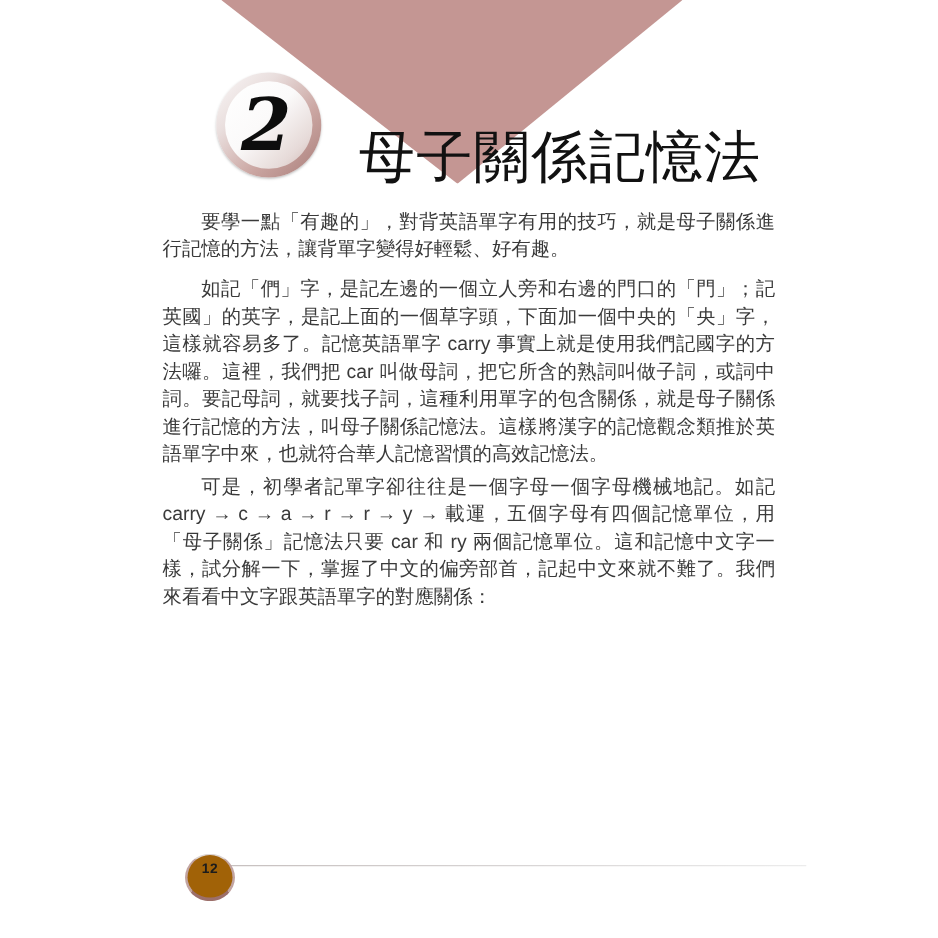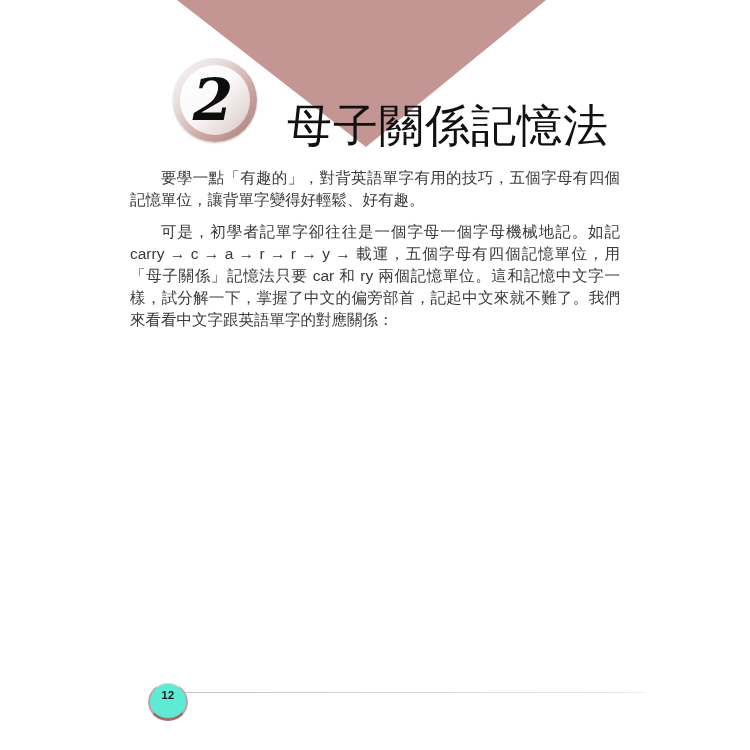--- a/index.html
+++ b/index.html
@@ -74,21 +74,21 @@
   
   .footer-rule {
     position: absolute; left: 168px; top: 692px;
     width: 477px; height: 1px;
     background: linear-gradient(to right, #c6bfbe, #d9d6d6 55%, #ececec 100%);
   }
   .page-number-badge {
     position: absolute; left: 148px; top: 683px;
     width: 40px; height: 38px;
     border-radius: 50%;
-    background: #5eead4;
+    background: #a16207;
     border-top: 1px solid #ddd5d4;
     border-left: 2px solid #c2a4a1;
     border-right: 2px solid #c2a4a1;
     border-bottom: 3px solid #9c6f6a;
     box-sizing: border-box;
     display: flex; align-items: flex-start; justify-content: center;
   }
   .page-number {
     font-size: 11px;
     font-weight: bold;
@@ -106,21 +106,22 @@
 
   <div class="badge">
     <div class="badge-inner">
       <span class="badge-number">2</span>
     </div>
   </div>
 
   <h1 class="chapter-title">母子關係記憶法</h1>
 
   <div class="body-text">
-    <p>要學一點「有趣的」，對背英語單字有用的技巧，五個字母有四個記憶單位，讓背單字變得好輕鬆、好有趣。</p>
+    <p>要學一點「有趣的」，對背英語單字有用的技巧，就是母子關係進行記憶的方法，讓背單字變得好輕鬆、好有趣。</p>
+    <p>如記「們」字，是記左邊的一個立人旁和右邊的門口的「門」；記英國」的英字，是記上面的一個草字頭，下面加一個中央的「央」字，這樣就容易多了。記憶英語單字 carry 事實上就是使用我們記國字的方法囉。這裡，我們把 car 叫做母詞，把它所含的熟詞叫做子詞，或詞中詞。要記母詞，就要找子詞，這種利用單字的包含關係，就是母子關係進行記憶的方法，叫母子關係記憶法。這樣將漢字的記憶觀念類推於英語單字中來，也就符合華人記憶習慣的高效記憶法。</p>
     <p>可是，初學者記單字卻往往是一個字母一個字母機械地記。如記 carry → c → a → r → r → y → 載運，五個字母有四個記憶單位，用「母子關係」記憶法只要 car 和 ry 兩個記憶單位。這和記憶中文字一樣，試分解一下，掌握了中文的偏旁部首，記起中文來就不難了。我們來看看中文字跟英語單字的對應關係：</p>
   </div>
 
   <div class="footer-rule"></div>
   <div class="page-number-badge">
     <span class="page-number">12</span>
   </div>
 
 </div>
 

